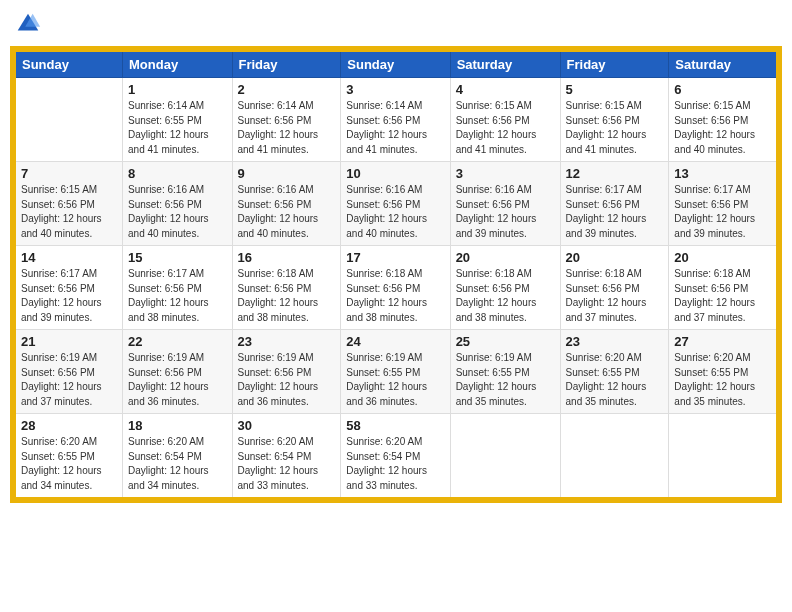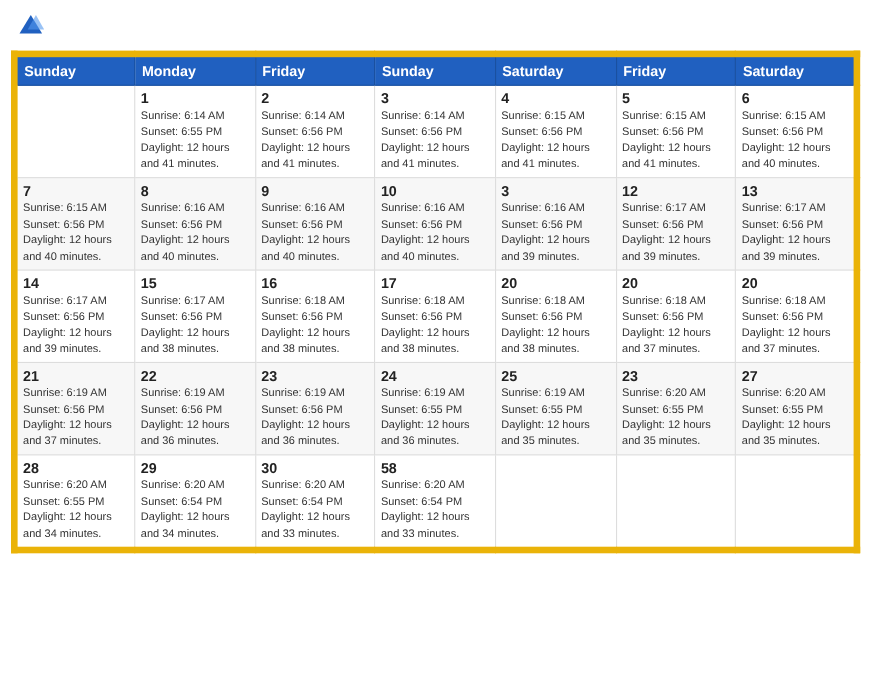--- a/index.html
+++ b/index.html
@@ -294,21 +294,21 @@
         </td>
       </tr>
       <tr>
         <td>
           <span class="day-number">28</span>
         <div class="cell-info">
           Sunrise: 6:20 AM<br>Sunset: 6:55 PM<br>Daylight: 12 hours and 34 minutes.
         </div>
         </td>
         <td>
-          <span class="day-number">29</span>
+          <span class="day-number">18</span>
         <div class="cell-info">
           Sunrise: 6:20 AM<br>Sunset: 6:54 PM<br>Daylight: 12 hours and 34 minutes.
         </div>
         </td>
         <td>
           <span class="day-number">30</span>
         <div class="cell-info">
           Sunrise: 6:20 AM<br>Sunset: 6:54 PM<br>Daylight: 12 hours and 33 minutes.
         </div>
         </td>

